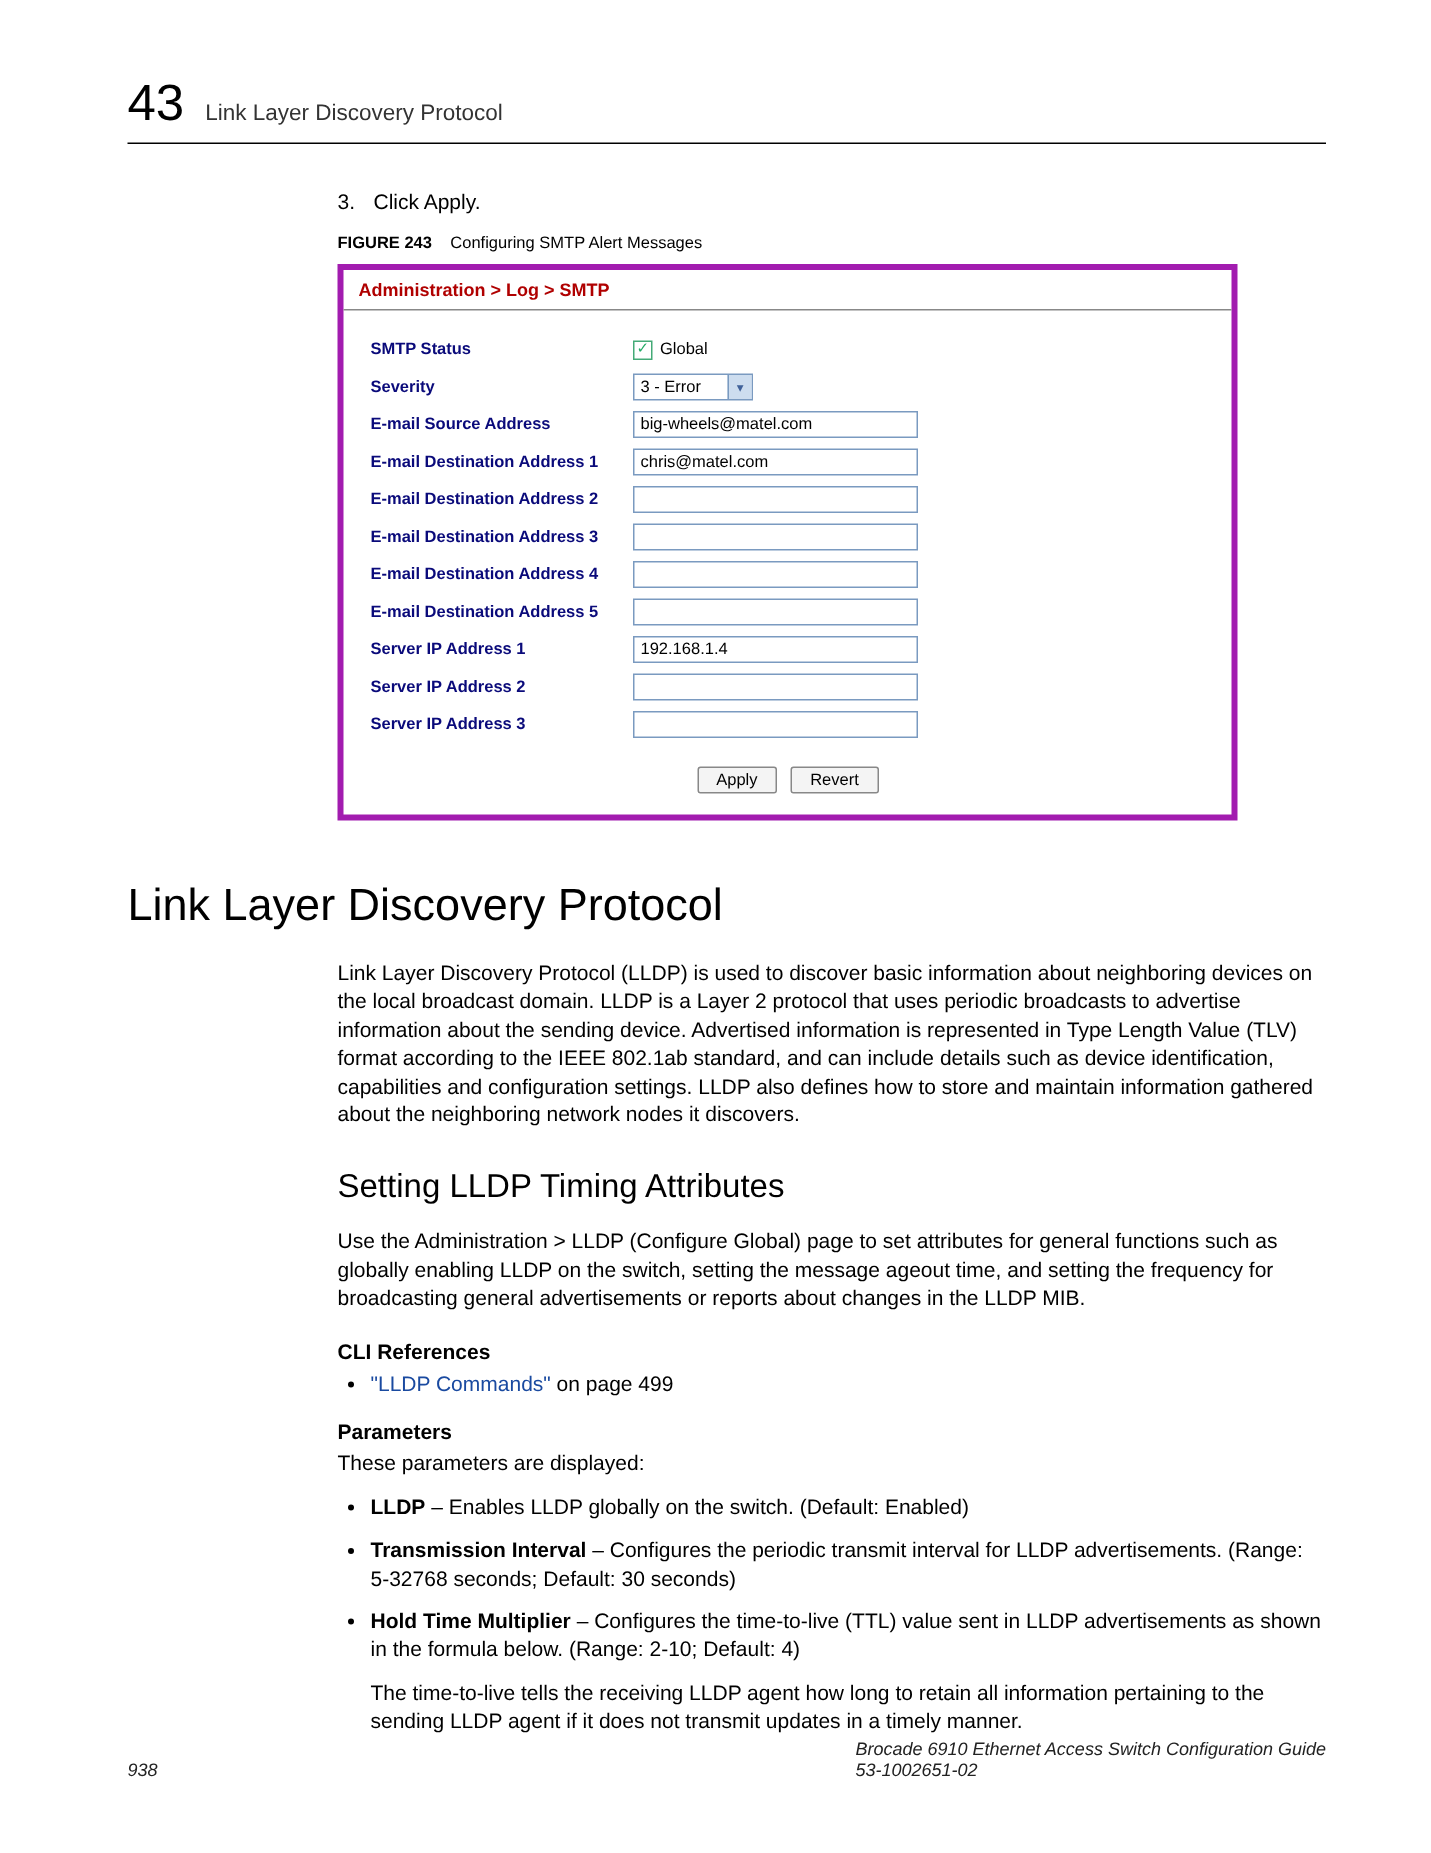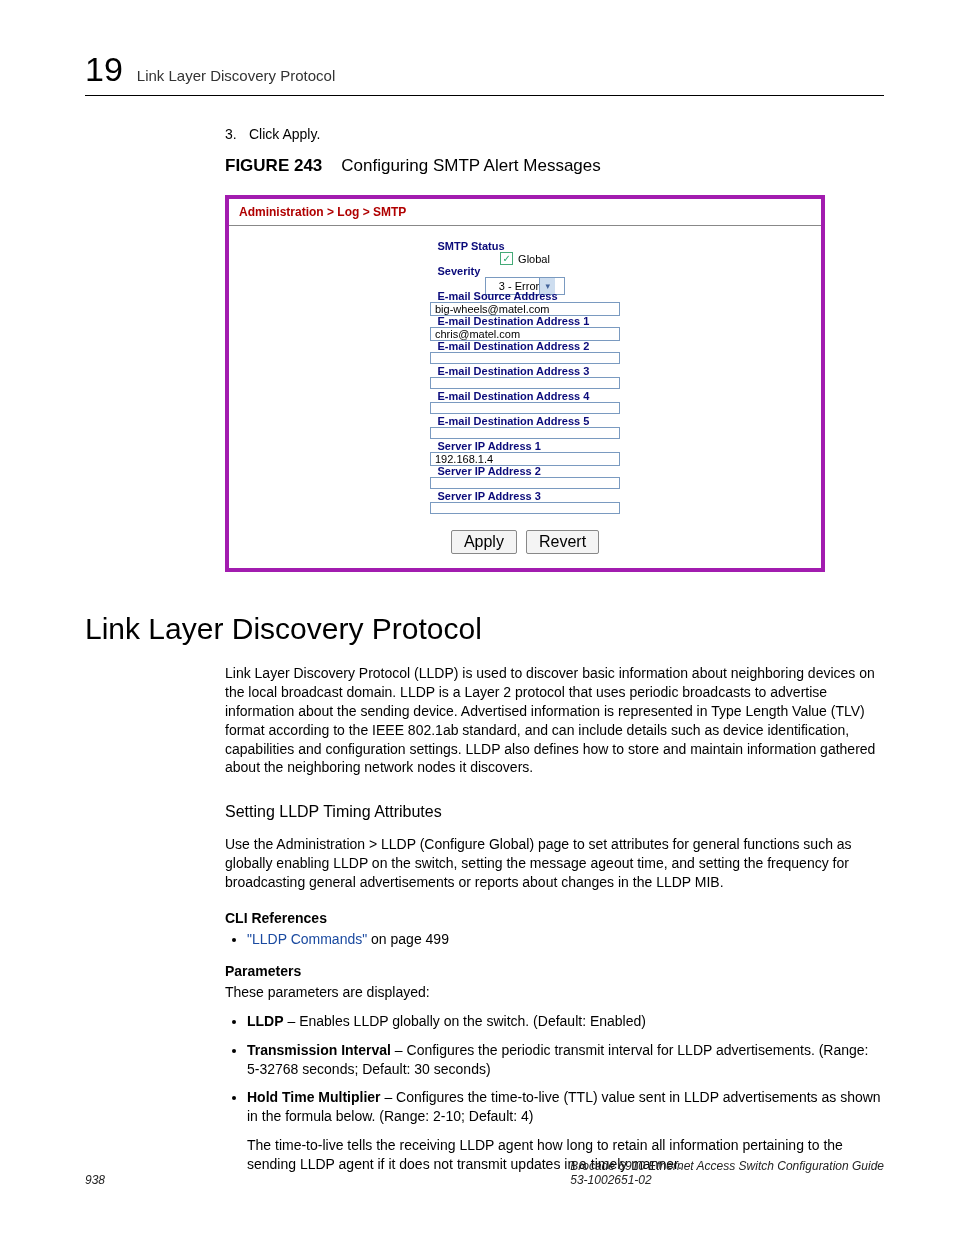--- a/index.html
+++ b/index.html
@@ -13,93 +13,93 @@
     position: relative;
     padding: 50px 70px 60px 85px;
   }
   .header-row { display: flex; align-items: baseline; gap: 14px; margin-bottom: 6px; }
   .chap-num { font-size: 34px; font-weight: normal; font-family: Arial, sans-serif; }
   .header-title { font-size: 15px; color: #333; }
   .hr-line { border: none; border-top: 1px solid #000; margin-bottom: 30px; }
   .content { margin-left: 140px; }
   .step-row { display: flex; margin-bottom: 14px; font-size: 14px; }
   .step-num { width: 24px; }
-  .figure-caption { font-size: 17px; margin-bottom: 19px; }
+  .figure-caption { font-size: 11px; margin-bottom: 8px; }
   .figure-caption .figlabel { font-weight: bold; }
   .panel {
     border: 4px solid #a21caf;
     width: 600px;
     font-size: 11px;
     margin-bottom: 40px;
   }
   .panel-breadcrumb {
     padding: 6px 10px;
     border-bottom: 1px solid #888;
     color: #b00000;
     font-weight: bold;
     font-size: 12px;
   }
   .panel-body { padding: 14px 18px 14px 18px; }
-  .field-row { display: flex; align-items: center; height: 24px; margin-bottom: 1px; flex-direction: column; }
+  .field-row { display: flex; align-items: center; height: 24px; margin-bottom: 1px; }
   .field-label { width: 175px; color: #0a0a7a; font-weight: bold; font-size: 11px; }
   .checkbox-cell { display: flex; align-items: center; gap: 5px; }
   .cb {
     width: 13px; height: 13px; border: 1px solid #4a7; background:#fff;
     display: inline-flex; align-items: center; justify-content: center;
     font-size: 10px; color: #2a6; line-height: 1;
   }
   .sel {
     width: 80px; height: 18px; border: 1px solid #7a9ac0;
-    display: inline-flex; align-items: center; justify-content: center;
+    display: inline-flex; align-items: center; justify-content: space-between;
     padding: 0 0 0 4px; font-size: 11px; background: #fff;
   }
   .sel-btn {
     width: 16px; height: 16px; background: #cdddef; border-left: 1px solid #7a9ac0;
     display: inline-flex; align-items: center; justify-content: center;
     color: #41629a; font-size: 9px;
   }
   .txt {
     width: 190px; height: 18px; border: 1px solid #7a9ac0; background: #fff;
     padding: 0 4px; font-size: 11px; display: inline-flex; align-items: center;
   }
   .btn-row { text-align: center; margin-top: 16px; }
   .btn {
     display: inline-block; border: 1px solid #888; background: #f4f4f4;
-    padding: 2px 12px; font-size: 16px; border-radius: 2px; margin: 0 3px;
+    padding: 2px 12px; font-size: 11px; border-radius: 2px; margin: 0 3px;
   }
   h1.section-title {
     font-family: Arial, sans-serif;
     font-weight: normal;
     font-size: 30px;
     margin: 10px 0 18px -140px;
   }
   .para { font-size: 14px; line-height: 1.35; margin-bottom: 18px; }
   h2.subsection {
     font-family: Arial, sans-serif;
     font-weight: normal;
-    font-size: 16px;
+    font-size: 22px;
     margin: 26px 0 14px 0;
   }
   .subhead { font-weight: bold; font-size: 14px; margin-top: 14px; margin-bottom: 4px; }
   ul.bullets { list-style: disc; padding-left: 22px; margin-bottom: 10px; }
   ul.bullets li { margin-bottom: 10px; line-height: 1.35; }
   .link { color: #1a4aa0; }
   .indent-para { margin-left: 22px; line-height: 1.35; margin-bottom: 10px; }
   .footer {
     position: absolute; bottom: 48px; left: 85px; right: 70px;
     display: flex; justify-content: space-between; align-items: flex-end;
     font-size: 12px; font-style: italic; color: #222;
   }
   .footer-right { text-align: left; }
 </style>
 </head>
 <body>
 
 <div class="header-row">
-  <div class="chap-num">19</div>
+  <div class="chap-num">43</div>
   <div class="header-title">Link Layer Discovery Protocol</div>
 </div>
 <hr class="hr-line">
 
 <div class="content">
   <div class="step-row">
     <span class="step-num">3.</span>
     <span>Click Apply.</span>
   </div>
 

